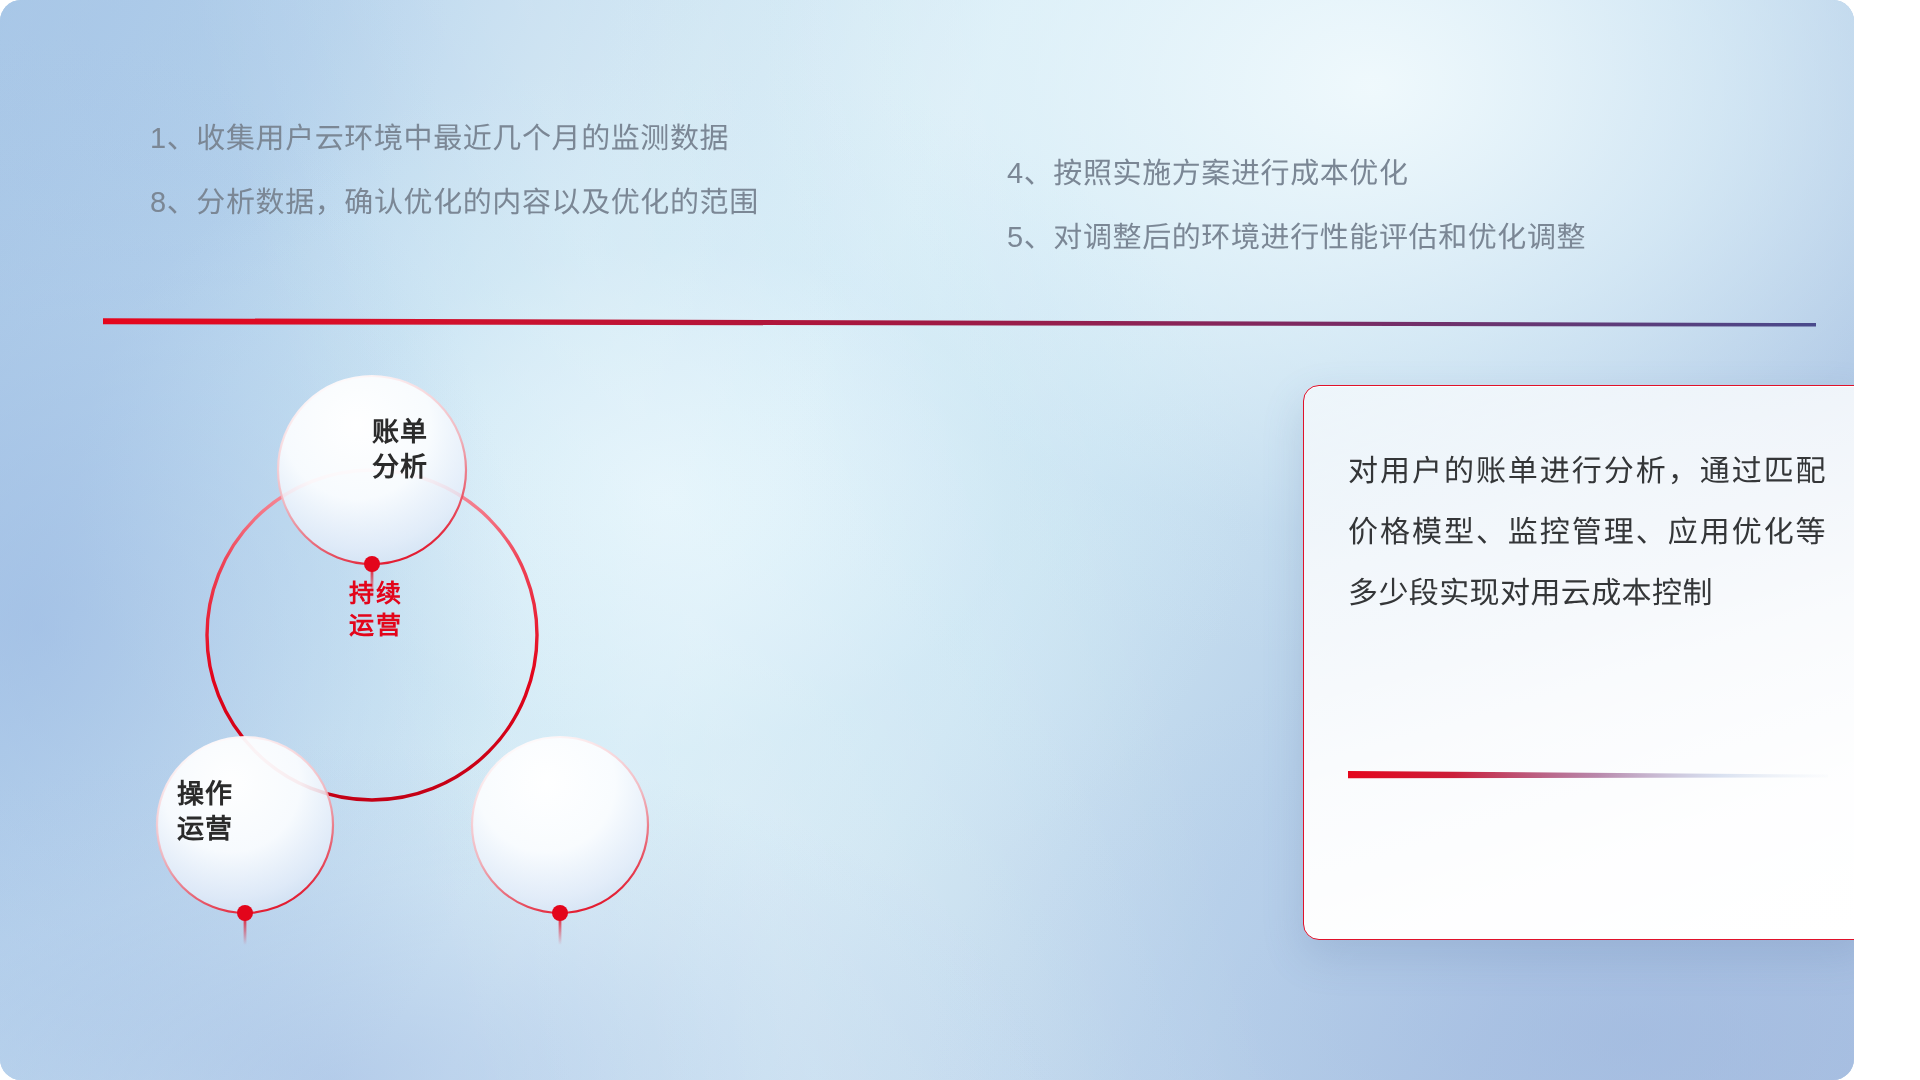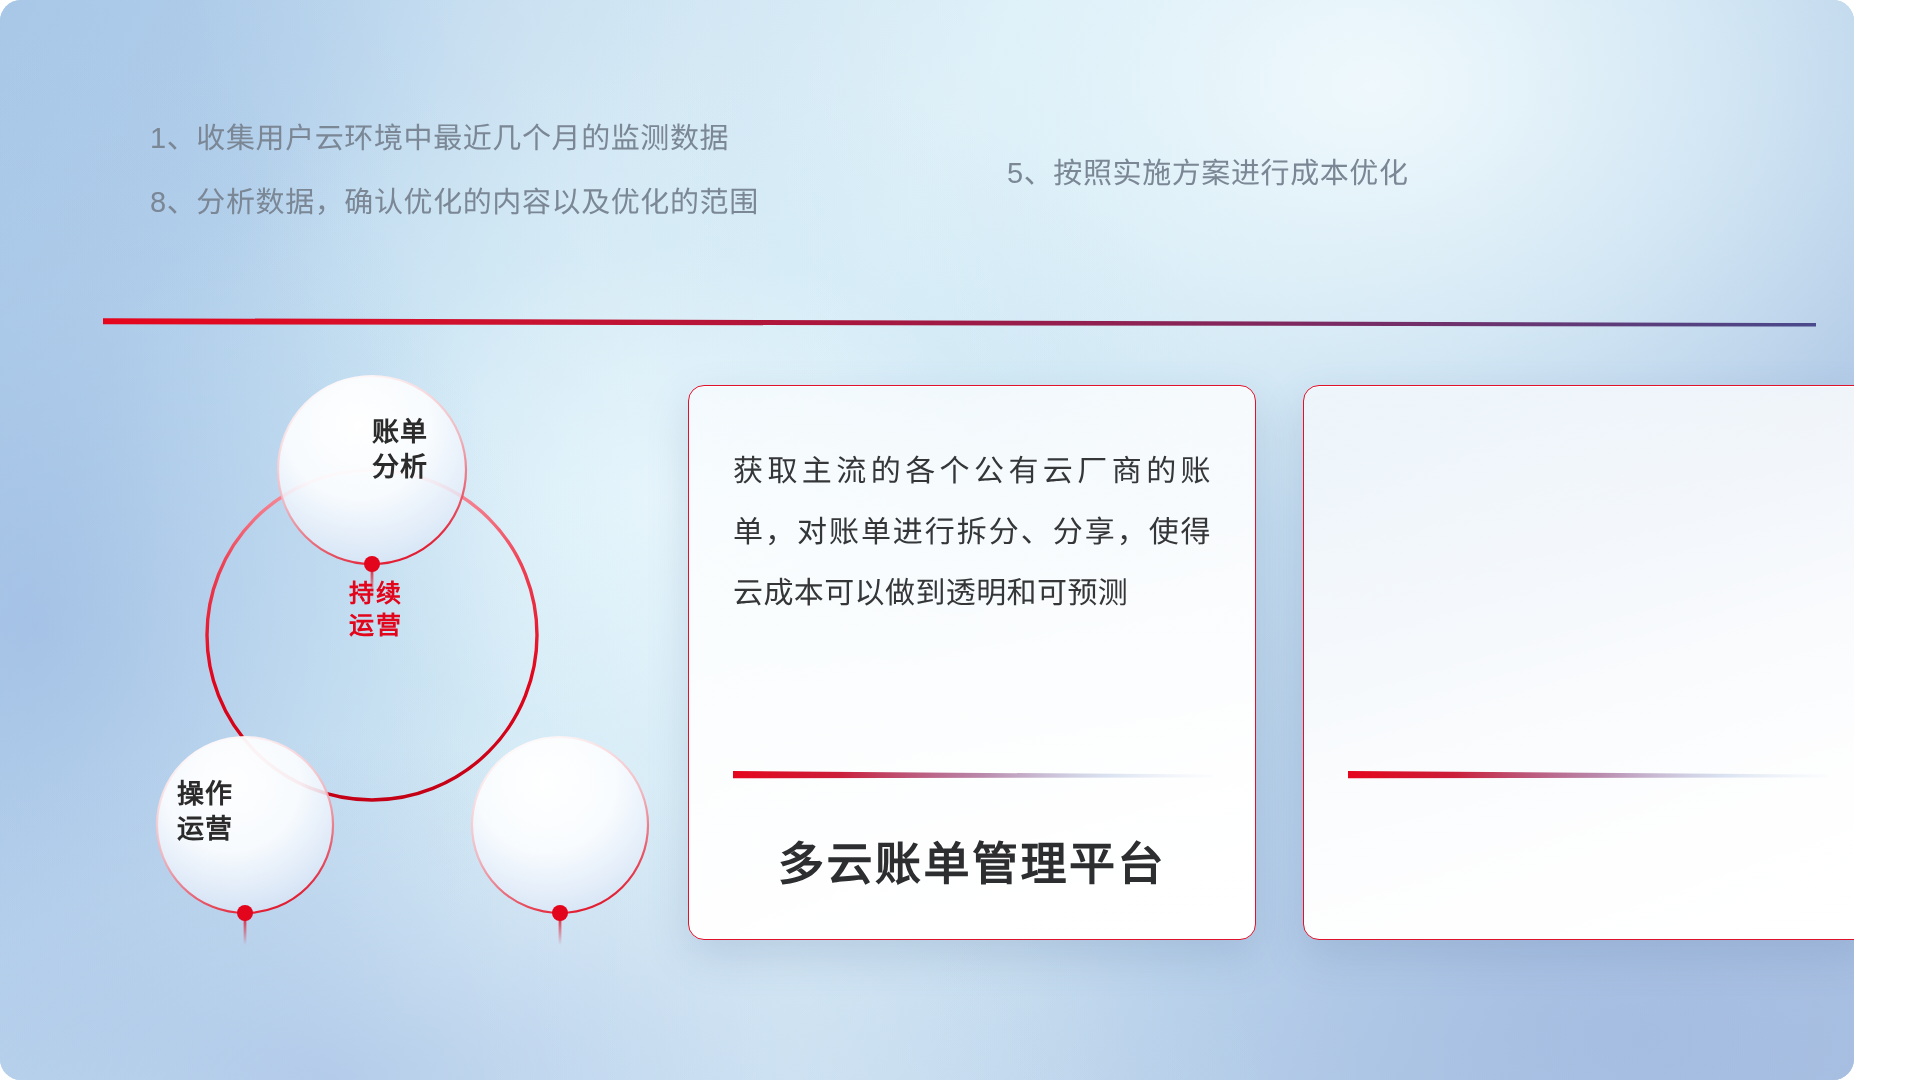--- a/index.html
+++ b/index.html
@@ -211,21 +211,22 @@
   <div class="bg-layer bg-glow-bl"></div>
   <div class="bg-layer bg-glow-br"></div>
   <div class="bg-layer bg-sheen"></div>
 
   <div class="bullets bullets-left">
     <div class="bullet-line">1、收集用户云环境中最近几个月的监测数据</div>
     <div class="bullet-line">8、分析数据，确认优化的内容以及优化的范围</div>
   </div>
 
   <div class="bullets bullets-right">
-    <div class="bullet-line">5、按照实施方案进行成本优化</div>
+    <div class="bullet-line">4、按照实施方案进行成本优化</div>
+    <div class="bullet-line">5、对调整后的环境进行性能评估和优化调整</div>
   </div>
 
   <div class="divider">
     <svg viewBox="0 0 1713 10" preserveAspectRatio="none">
       <defs>
         <linearGradient id="divGrad" x1="0" y1="0" x2="1" y2="0">
           <stop offset="0" stop-color="#e5061d"></stop>
           <stop offset="0.18" stop-color="#d5102b"></stop>
           <stop offset="0.45" stop-color="#a6173f"></stop>
           <stop offset="0.72" stop-color="#7a2a63"></stop>
@@ -285,45 +286,24 @@
 分析</div>
 
     <div class="node-label center lbl-center">持续
 运营</div>
 
     <div class="node-label lbl-bl">操作
 运营</div>
 
   </div>
 
-  <div class="card card-left">
-    <div class="card-inner">
-      <div class="card-body">获取主流的各个公有云厂商的账单，对账单进行拆分、分享，使得云成本可以做到透明和可预测</div>
-
-      <div class="card-rule">
-        <svg viewBox="0 0 480 9" preserveAspectRatio="none">
-          <defs>
-            <linearGradient id="ruleGradA" x1="0" y1="0" x2="1" y2="0">
-              <stop offset="0" stop-color="#e5061d" stop-opacity="1"></stop>
-              <stop offset="0.22" stop-color="#c9122f" stop-opacity="0.95"></stop>
-              <stop offset="0.52" stop-color="#8d3a74" stop-opacity="0.6"></stop>
-              <stop offset="0.78" stop-color="#8fa7d4" stop-opacity="0.32"></stop>
-              <stop offset="1" stop-color="#c9d7ea" stop-opacity="0.05"></stop>
-            </linearGradient>
-          </defs>
-          <path d="M0,1.0 L480,4.6 L480,7.4 L0,8.2 Z" fill="url(#ruleGradA)"></path>
-        </svg>
-      </div>
-
-      <div class="card-title">多云账单管理平台</div>
-    </div>
-  </div>
 
   <div class="card card-right">
     <div class="card-inner">
+      <div class="card-body">对用户的账单进行分析，通过匹配价格模型、监控管理、应用优化等多少段实现对用云成本控制</div>
 
       <div class="card-rule">
         <svg viewBox="0 0 480 9" preserveAspectRatio="none">
           <defs>
             <linearGradient id="ruleGradB" x1="0" y1="0" x2="1" y2="0">
               <stop offset="0" stop-color="#e5061d" stop-opacity="1"></stop>
               <stop offset="0.22" stop-color="#c9122f" stop-opacity="0.95"></stop>
               <stop offset="0.52" stop-color="#8d3a74" stop-opacity="0.6"></stop>
               <stop offset="0.78" stop-color="#8fa7d4" stop-opacity="0.32"></stop>
               <stop offset="1" stop-color="#c9d7ea" stop-opacity="0.05"></stop>

